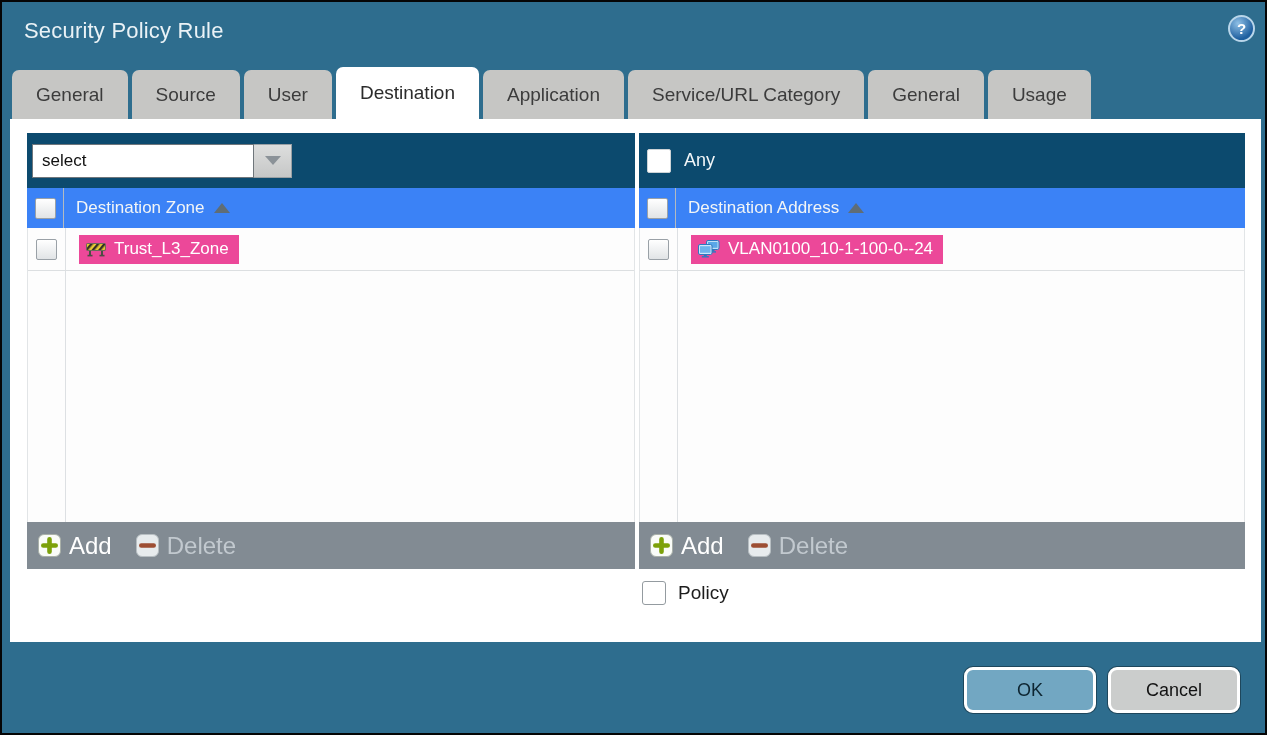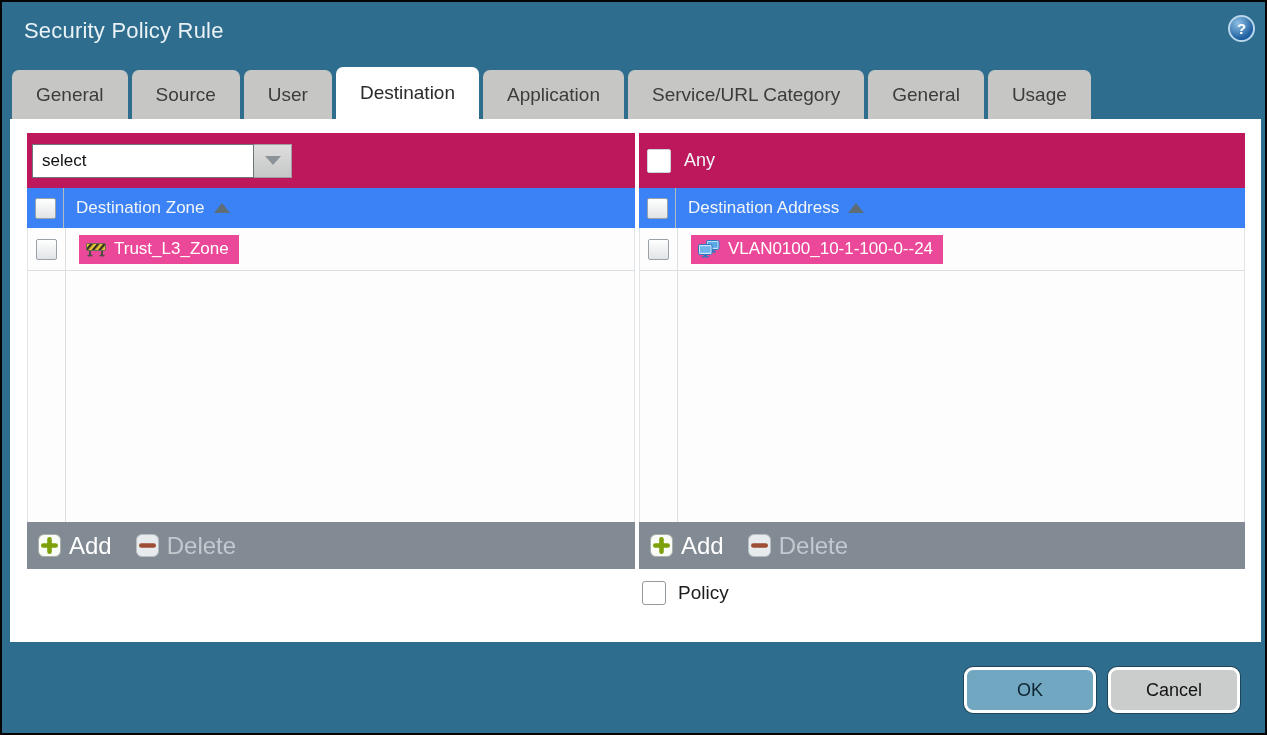--- a/index.html
+++ b/index.html
@@ -24,21 +24,21 @@
   }
   .tab.active{
     background:#ffffff; color:#2b2b2b; height:58px; margin-top:-3px; line-height:52px;
   }
   
   .content{ position:absolute; left:8px; top:117px; width:1251px; height:523px; background:#ffffff; z-index:1; }
   
   .panel{ position:absolute; top:131px; height:436px; display:flex; flex-direction:column; }
   .panel-left{ left:25px;  width:608px; }
   .panel-right{ left:637px; width:606px;border-radius:6px; }
-  .panel-top{ height:55px; background:#be185d; display:flex; align-items:center; flex:none; }
+  .panel-top{ height:55px; background:#0c4a6e; display:flex; align-items:center; flex:none; }
   .combo{ display:flex; margin-left:5px; }
   .combo input{
     width:222px; height:34px; border:1px solid #6f767b; font-size:17px; padding:0 9px;
     font-family:"Liberation Sans", sans-serif; color:#111; outline:none; border-radius:0;
   }
   .combo-btn{
     width:38px; height:34px; background:linear-gradient(#dddedd,#c6c7c7);
     border:1px solid #9aa0a4; border-left:none; display:flex; align-items:center; justify-content:center; cursor:pointer;
   }
   .chev{ width:0; height:0; border-left:8px solid transparent; border-right:8px solid transparent; border-top:9px solid #8b9298; }

